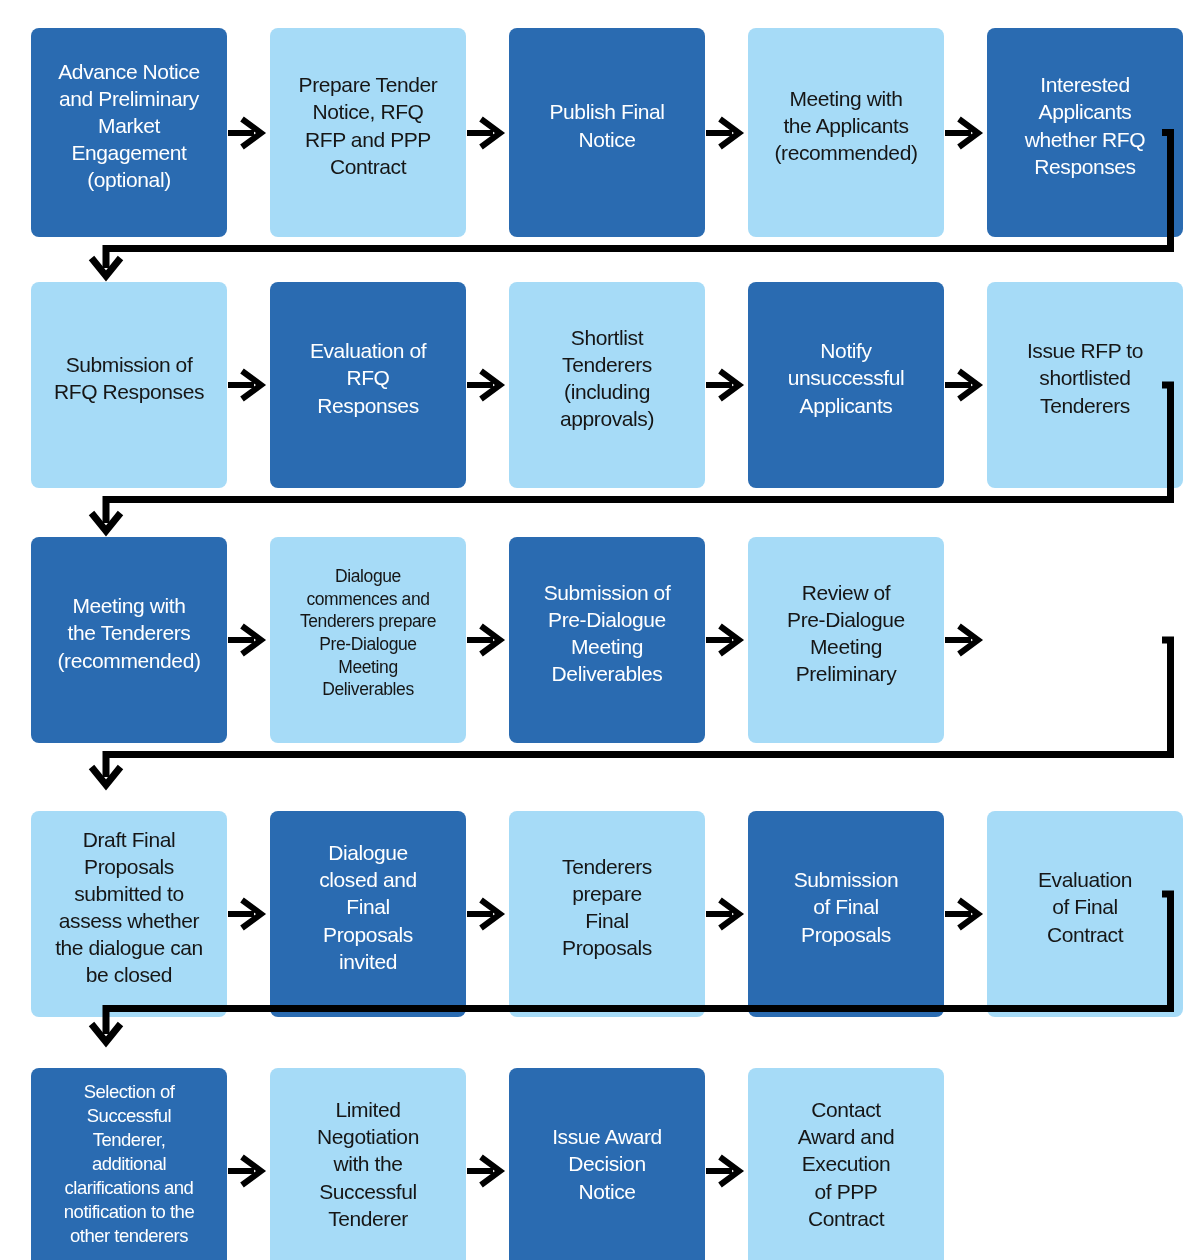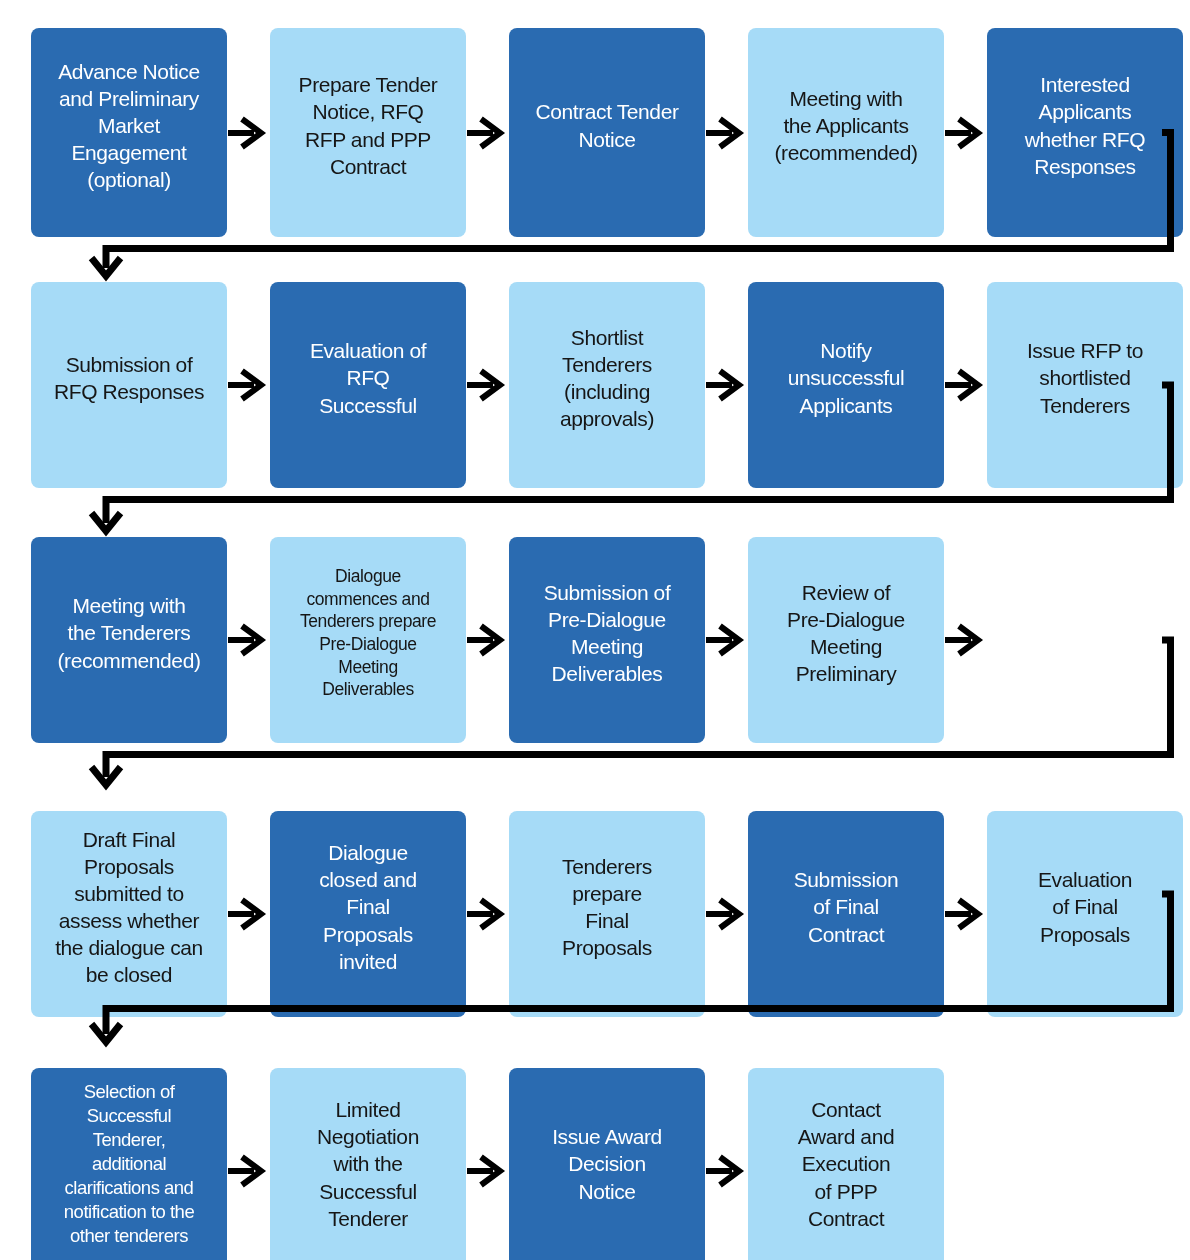--- a/index.html
+++ b/index.html
@@ -54,21 +54,21 @@
     </div>
     <div class="box" data-variant="light">Prepare Tender
 Notice, RFQ
 RFP and PPP
 Contract</div>
     <div class="gap">
       <svg width="43" height="40" viewBox="0 0 43 40">
           <path class="harrow" d="M1 20 H27 M15 6 L34 20 L15 34"></path>
         </svg>
     </div>
-    <div class="box" data-variant="dark">Contract Tender
+    <div class="box" data-variant="dark">Publish Final
 Notice</div>
     <div class="gap">
       <svg width="43" height="40" viewBox="0 0 43 40">
           <path class="harrow" d="M1 20 H27 M15 6 L34 20 L15 34"></path>
         </svg>
     </div>
     <div class="box" data-variant="light">Meeting with
 the Applicants
 (recommended)</div>
     <div class="gap">
@@ -85,21 +85,21 @@
   <div class="row row2">
     <div class="box" data-variant="light">Submission of
 RFQ Responses</div>
     <div class="gap">
       <svg width="43" height="40" viewBox="0 0 43 40">
           <path class="harrow" d="M1 20 H27 M15 6 L34 20 L15 34"></path>
         </svg>
     </div>
     <div class="box" data-variant="dark">Evaluation of
 RFQ
-Successful</div>
+Responses</div>
     <div class="gap">
       <svg width="43" height="40" viewBox="0 0 43 40">
           <path class="harrow" d="M1 20 H27 M15 6 L34 20 L15 34"></path>
         </svg>
     </div>
     <div class="box" data-variant="light">Shortlist
 Tenderers
 (including
 approvals)</div>
     <div class="gap">
@@ -186,29 +186,29 @@
 prepare
 Final
 Proposals</div>
     <div class="gap">
       <svg width="43" height="40" viewBox="0 0 43 40">
           <path class="harrow" d="M1 20 H27 M15 6 L34 20 L15 34"></path>
         </svg>
     </div>
     <div class="box" data-variant="dark">Submission
 of Final
-Contract</div>
+Proposals</div>
     <div class="gap">
       <svg width="43" height="40" viewBox="0 0 43 40">
           <path class="harrow" d="M1 20 H27 M15 6 L34 20 L15 34"></path>
         </svg>
     </div>
     <div class="box" data-variant="light">Evaluation
 of Final
-Proposals</div>
+Contract</div>
   </div>
 
   <div class="row row5">
     <div class="box" data-variant="dark" data-size="small">Selection of
 Successful
 Tenderer,
 additional
 clarifications and
 notification to the
 other tenderers</div>

